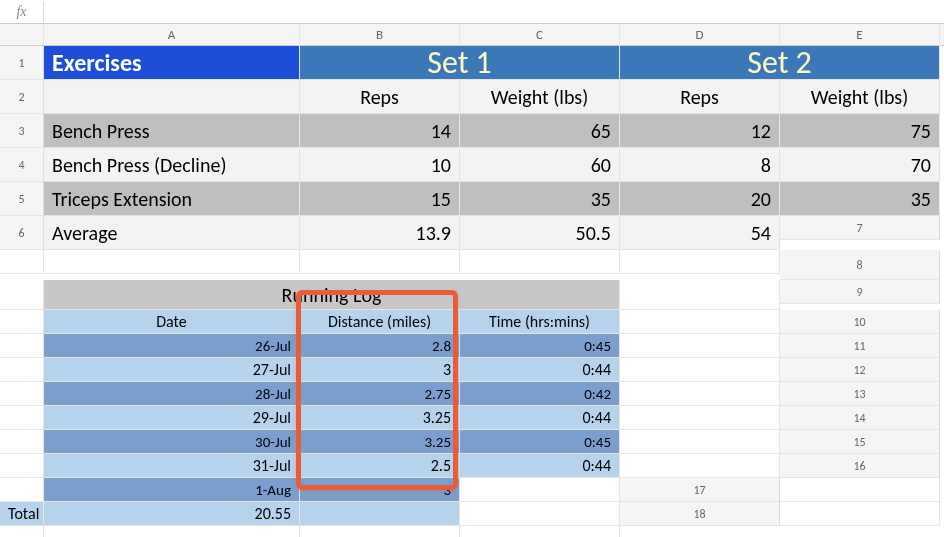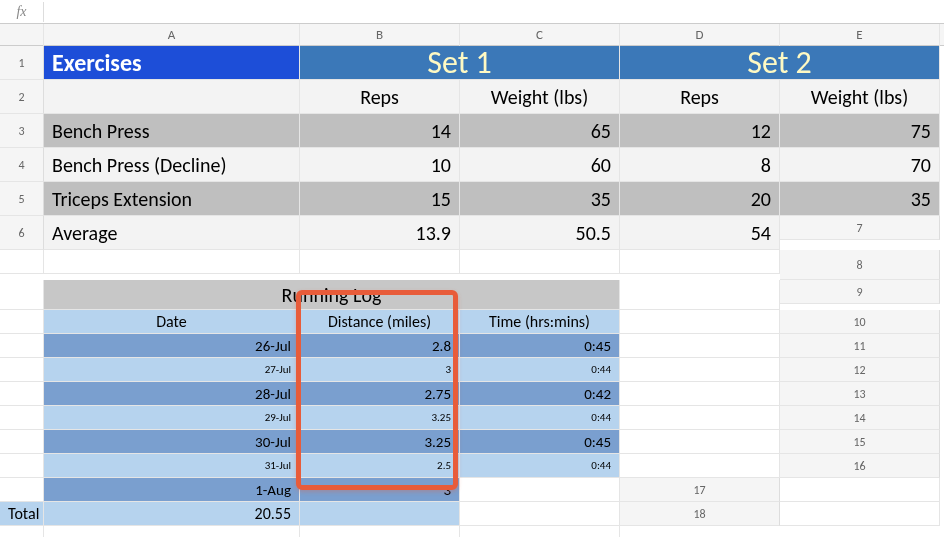--- a/index.html
+++ b/index.html
@@ -104,21 +104,21 @@
   .ex-head2 { font-size: 20px; }
   .ex-light { background: #f3f3f3; }
   .ex-dark  { background: #bfbfbf; }
   .ex-cell  { font-size: 20px; }
   .ex-name  { font-size: 20px; }
 
   
   .rl-title { background: #c7c7c7; font-size: 20px; }
   .rl-head  { background: #b6d3ee; font-size: 16px; }
   .rl-alt0  { background: #7a9fcf; font-size: 15px; }
-  .rl-alt1  { background: #b6d3ee; font-size: 11px; }
+  .rl-alt1  { background: #b6d3ee; font-size: 16px; }
 
   
   .hilite {
     position: absolute;
     border: 5px solid #e85c3a;
     border-radius: 6px;
     pointer-events: none;
     box-shadow: 0 2px 4px rgba(232,92,58,0.3);
   }
 </style>

